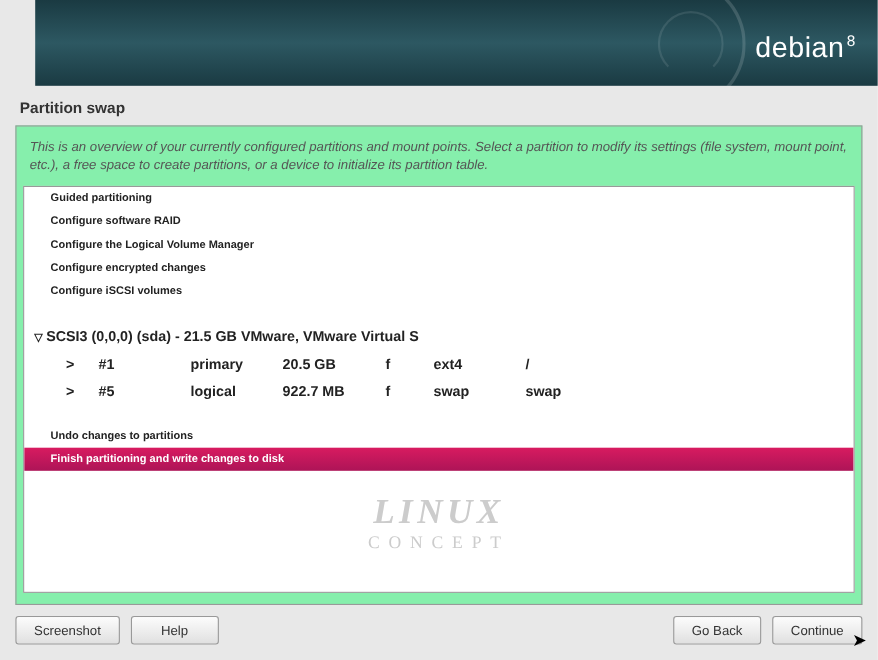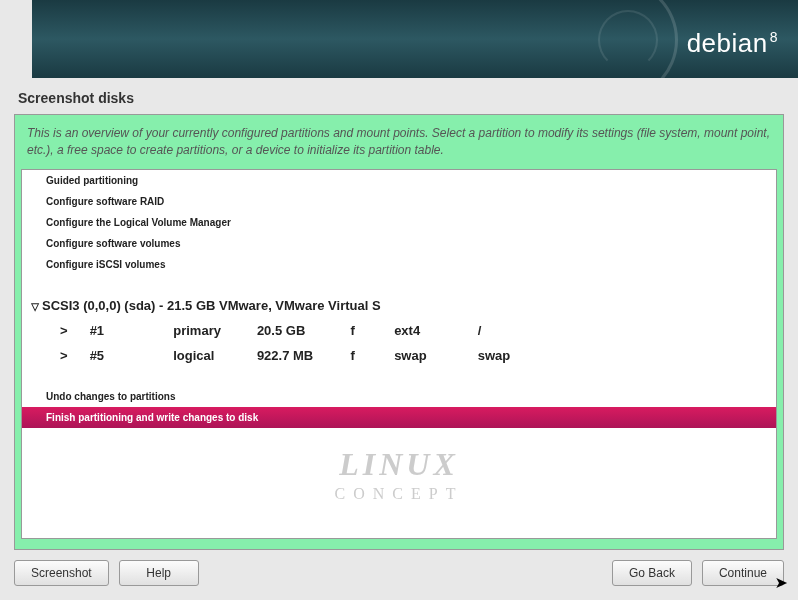--- a/index.html
+++ b/index.html
@@ -164,30 +164,30 @@
 <body>
 
 <div class="header">
   <div class="swirl"></div>
   <div class="swirl2"></div>
   <div class="brand">
     <span>debian</span><sup>8</sup>
   </div>
 </div>
 
-<div class="title-bar">Screenshot disks</div>
+<div class="title-bar">Partition swap</div>
 
 <div class="content-frame">
   <div class="description">This is an overview of your currently configured partitions and mount points. Select a partition to modify its settings (file system, mount point, etc.), a free space to create partitions, or a device to initialize its partition table.</div>
 
   <div class="listbox">
     <div class="list-item">Guided partitioning</div>
     <div class="list-item">Configure software RAID</div>
     <div class="list-item">Configure the Logical Volume Manager</div>
-    <div class="list-item">Configure software volumes</div>
+    <div class="list-item">Configure encrypted changes</div>
     <div class="list-item">Configure iSCSI volumes</div>
 
     <div class="spacer"></div>
 
     <div class="disk-header">
       <span class="tri">▽</span><span>SCSI3 (0,0,0) (sda) - 21.5 GB VMware, VMware Virtual S</span>
     </div>
 
     <div class="part-row">
       <span class="col-arrow">&gt;</span>

